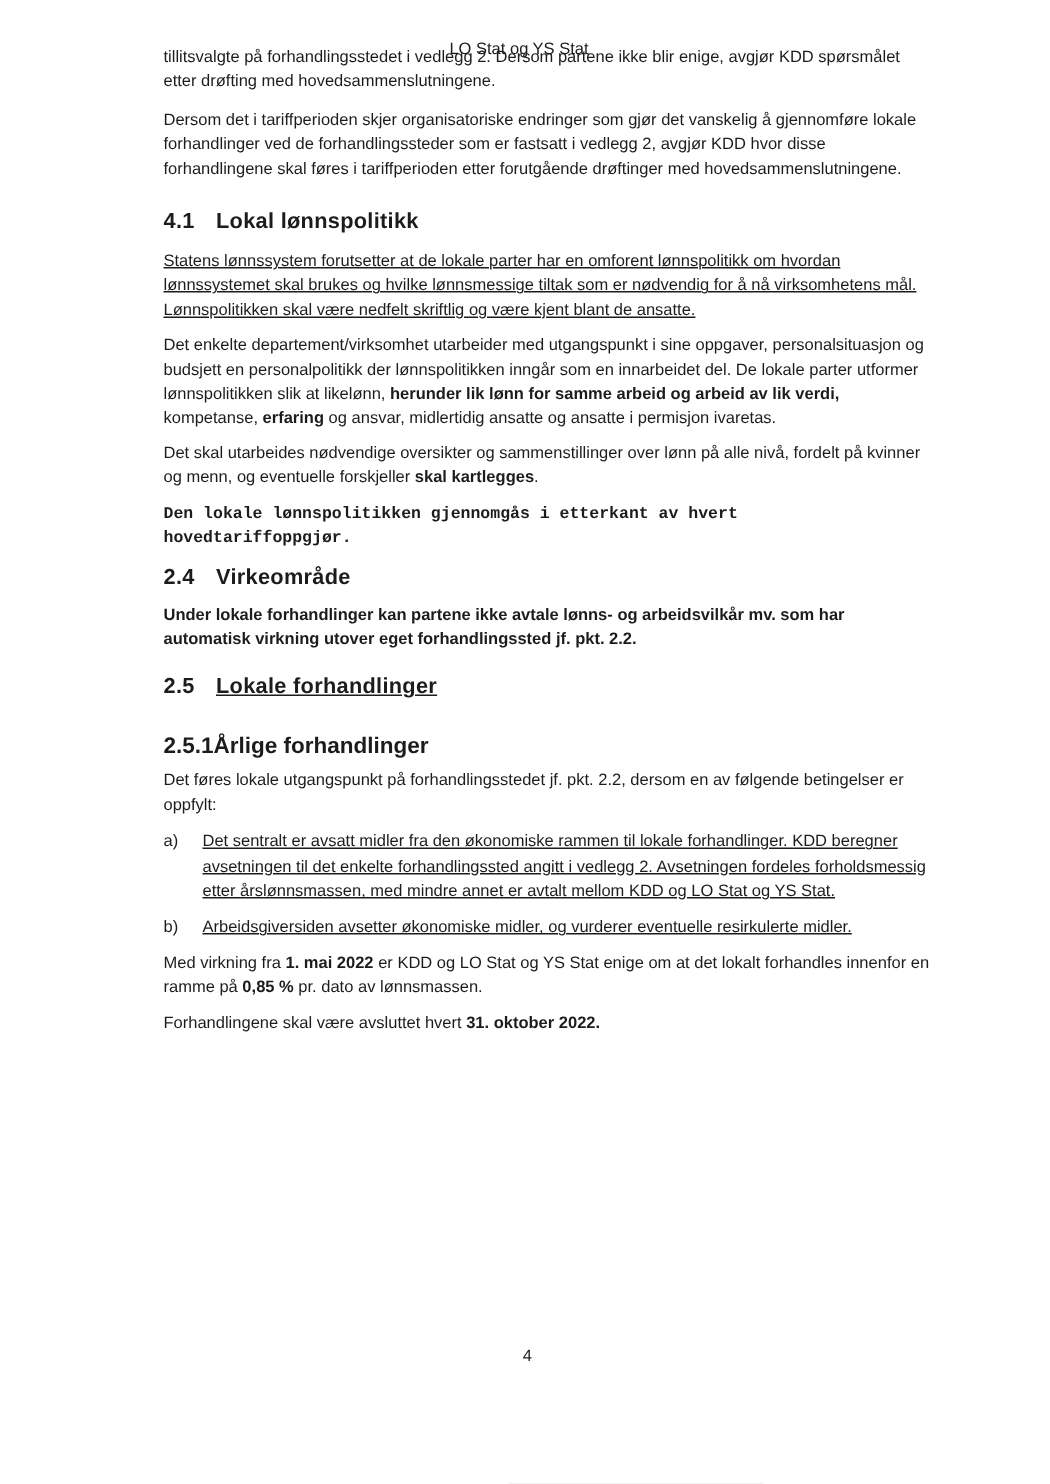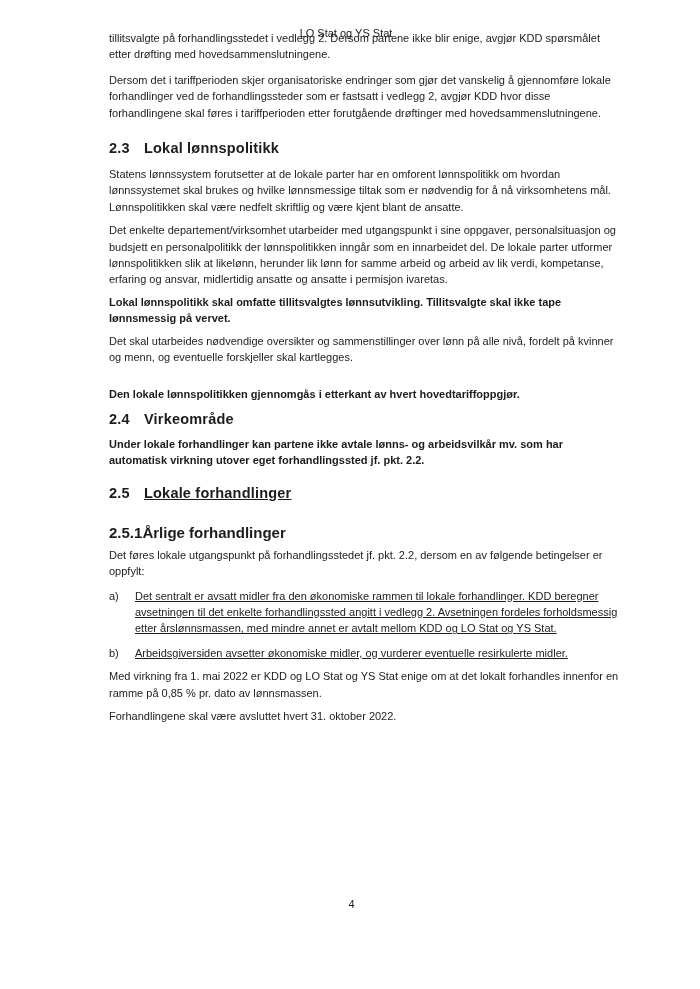--- a/index.html
+++ b/index.html
@@ -25,43 +25,43 @@
     text-align: center;
     font-size: 11px;
     line-height: 14px;
     padding-right: 8px;
   }
   p.body-par {
     font-size: 11px;
     line-height: 16.4px;
     text-align: left;
   }
-  .b { font-weight: normal; }
+  .b { font-weight: bold; }
   p.bold-par { font-weight: bold; }
   h2.sec {
     font-size: 14.5px;
     line-height: 18px;
     font-weight: bold;
     letter-spacing: 0.2px;
   }
   h2.sec .num { display: inline-block; min-width: 35px; }
   h3.subsec {
     font-size: 15px;
     line-height: 14px;
     font-weight: bold;
   }
   h3.subsec .num { display: inline-block; min-width: 32px; }
   .mt-p1   { margin-top: 30px; }
   .mt-p2   { margin-top: 9px;  }
   .mt-h23  { margin-top: 18px; }
-  .mt-p3   { margin-top: 9px;  }
+  .mt-p3   { margin-top: 9px; text-decoration: underline;  }
   .mt-p4   { margin-top: 7px;  }
   .mt-p5   { margin-top: 6px;  }
   .mt-p6   { margin-top: 6px;  }
-  .mt-p7   { margin-top: 20px;  }
+  .mt-p7   { margin-top: 8px; font-family: Liberation Mono, monospace;  }
   .mt-h24  { margin-top: 8px; }
   .mt-p8   { margin-top: 8px; font-weight: bold;  }
   .mt-h25  { margin-top: 15px; text-decoration: underline; }
   .mt-h251 { margin-top: 24px; }
   .mt-p9   { margin-top: 7px;  }
   .mt-la   { margin-top: 8px;  }
   .mt-lb   { margin-top: 8px;  }
   .mt-p10  { margin-top: 7px;  }
   .mt-p11  { margin-top: 7px;  }
   .list-item {
@@ -88,27 +88,26 @@
 <div class="page">
 
   <div class="doc-header">LO Stat og YS Stat</div>
 
   <div class="content">
 
     <p class="body-par mt-p1">tillitsvalgte på forhandlingsstedet i vedlegg 2. Dersom partene ikke blir enige, avgjør KDD spørsmålet etter drøfting med hovedsammenslutningene.</p>
 
     <p class="body-par mt-p2">Dersom det i tariffperioden skjer organisatoriske endringer som gjør det vanskelig å gjennomføre lokale forhandlinger ved de forhandlingssteder som er fastsatt i vedlegg 2, avgjør KDD hvor disse forhandlingene skal føres i tariffperioden etter forutgående drøftinger med hovedsammenslutningene.</p>
 
-    <h2 class="sec mt-h23"><span class="num">2.3</span><span>Lokal lønnspolitikk</span></h2>
+    <h2 class="sec mt-h23"><span class="num">4.1</span><span>Lokal lønnspolitikk</span></h2>
 
     <p class="body-par mt-p3">Statens lønnssystem forutsetter at de lokale parter har en omforent lønnspolitikk om hvordan lønnssystemet skal brukes og hvilke lønnsmessige tiltak som er nødvendig for å nå virksomhetens mål. Lønnspolitikken skal være nedfelt skriftlig og være kjent blant de ansatte.</p>
 
     <p class="body-par mt-p4"><span>Det enkelte departement/virksomhet utarbeider med utgangspunkt i sine oppgaver, personalsituasjon og budsjett en personalpolitikk der lønnspolitikken inngår som en innarbeidet del. De lokale parter utformer lønnspolitikken slik at likelønn, </span><span class="b">herunder lik lønn for samme arbeid og arbeid av lik verdi,</span><span> kompetanse, </span><span class="b">erfaring</span><span> og ansvar, midlertidig ansatte og ansatte i permisjon ivaretas.</span></p>
 
-    <p class="body-par bold-par mt-p5">Lokal lønnspolitikk skal omfatte tillitsvalgtes lønnsutvikling. Tillitsvalgte skal ikke tape lønnsmessig på vervet.</p>
 
     <p class="body-par mt-p6"><span>Det skal utarbeides nødvendige oversikter og sammenstillinger over lønn på alle nivå, fordelt på kvinner og menn, og eventuelle forskjeller </span><span class="b">skal kartlegges</span><span>.</span></p>
 
     <p class="body-par bold-par mt-p7">Den lokale lønnspolitikken gjennomgås i etterkant av hvert hovedtariffoppgjør.</p>
 
     <h2 class="sec mt-h24"><span class="num">2.4</span><span>Virkeområde</span></h2>
 
     <p class="body-par mt-p8">Under lokale forhandlinger kan partene ikke avtale lønns- og arbeidsvilkår mv. som har automatisk virkning utover eget forhandlingssted jf. pkt. 2.2.</p>
 
     <h2 class="sec mt-h25"><span class="num">2.5</span><span>Lokale forhandlinger</span></h2>

